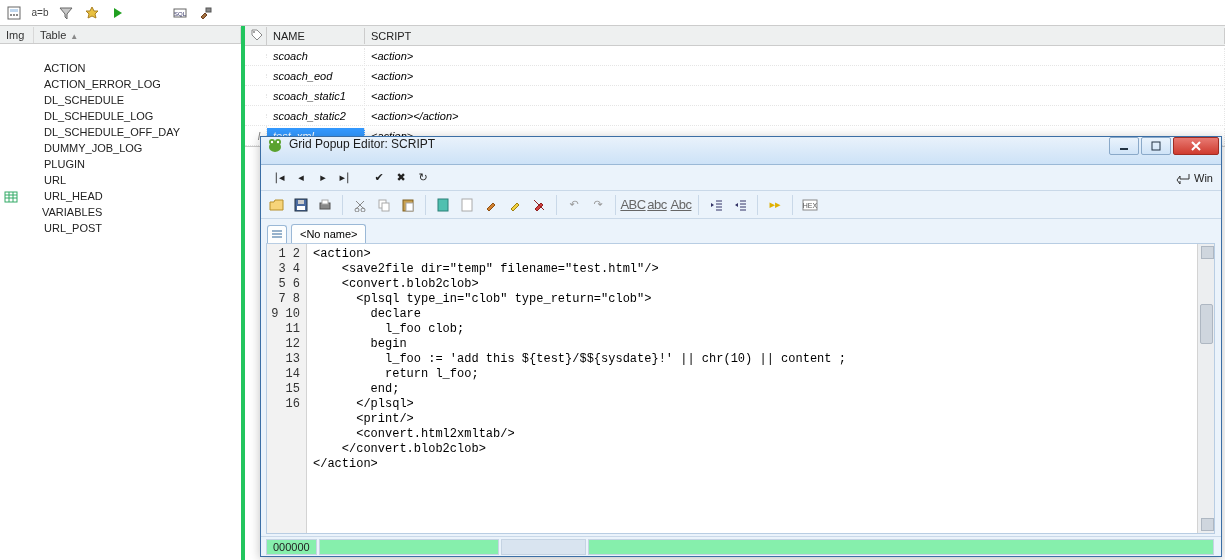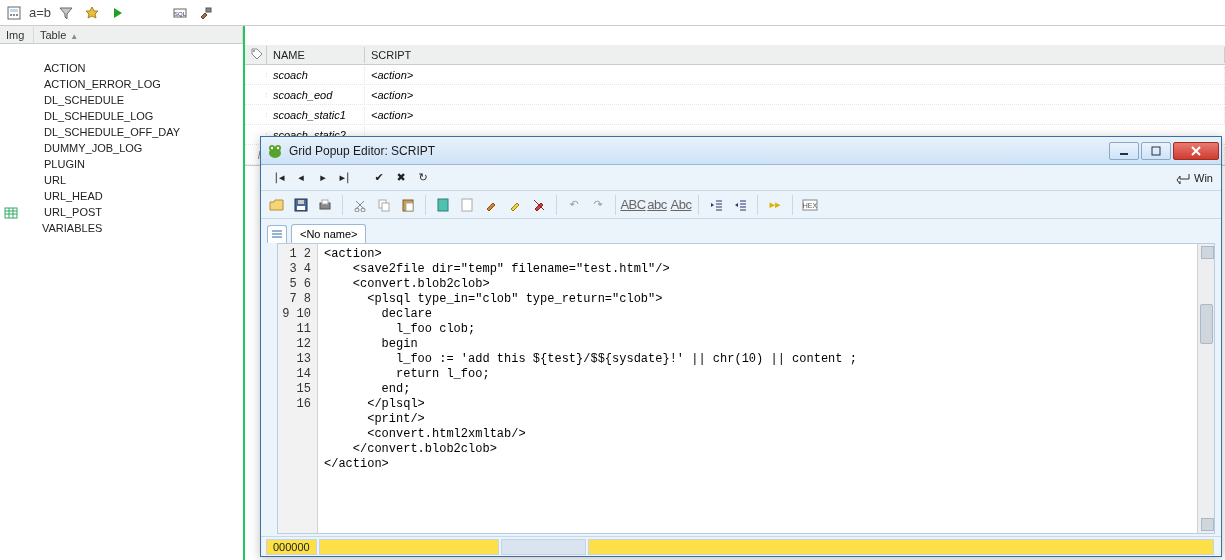--- a/index.html
+++ b/index.html
@@ -26,21 +26,21 @@
     display: flex; align-items: center; justify-content: center;
     cursor: pointer;
   }
   .tb-btn svg { display: block; }
   .main-area {
     display: flex;
     height: 534px;
   }
   .left-panel {
     width: 245px;
-    border-right: 2px solid #22c55e;
+    border-right: 4px solid #22c55e;
     display: flex;
     flex-direction: column;
   }
   .left-header {
     display: flex;
     background: #eef0f0;
     border-bottom: 1px solid #ccc;
     height: 18px;
     align-items: center;
   }
@@ -73,21 +73,20 @@
   }
   .grid {
     border-bottom: 1px solid #ccc;
   }
   .grid-head {
     display: flex;
     background: #eef0f0;
     border-bottom: 1px solid #ccc;
     height: 20px;
     align-items: center;
-    margin-top: 19px;
   }
   .grid-head .gcell {
     border-right: 1px solid #ccc;
     padding: 2px 6px;
     color: #222;
   }
   .gcell.sel { width: 22px; }
   .gcell.name { width: 98px; }
   .gcell.script { flex: 1; }
   .grid-body .grow {
@@ -116,21 +115,21 @@
     background: #ebf3fb;
     border: 1px solid #3b6ea5;
     box-shadow: 0 2px 10px rgba(0,0,0,0.25);
     display: flex;
     flex-direction: column;
   }
   .titlebar {
     height: 28px;
     background: linear-gradient(to bottom, #e9f2fb, #cde2f7);
     display: flex;
-    align-items: center;
+    align-items: flex-start;
     padding: 0 2px 0 6px;
     border-bottom: 1px solid #9ab8d6;
   }
   .titlebar .frog {
     width: 16px; height: 16px; margin-right: 6px;
   }
   .titlebar .title { color: #1a1a1a; flex: 1; font-size: 12px; }
   .winbtns { display: flex; gap: 0; }
   .winbtn {
     width: 30px; height: 18px;
@@ -196,21 +195,21 @@
     display: flex;
     align-items: center;
     gap: 6px;
     font-size: 11px;
   }
   .tab.front { height: 18px; width: 20px; padding: 0; justify-content: center; }
   .editor-wrap {
     flex: 1;
     display: flex;
     border: 1px solid #b8cde3;
-    margin: 0 6px 2px 16px;
+    margin: 0 6px 2px 5px;
     background: #fff;
     position: relative;
   }
   .gutter {
     width: 40px;
     background: #f2f2f2;
     border-right: 1px solid #d3d3d3;
     padding: 3px 6px 0 0;
     text-align: right;
     color: #333;
@@ -248,21 +247,21 @@
     height: 20px;
     display: flex;
     align-items: center;
     padding: 0 5px;
     gap: 0;
     background: #ebf3fb;
     border-top: 1px solid #c9d8e8;
   }
   .status-cell {
     border: 1px solid #c5d3e3;
-    background: #fde047;
+    background: #86efac;
     height: 16px;
     min-width: 50px;
     padding: 0 6px;
     display: flex; align-items: center;
     margin-right: 2px;
     font-size: 11px;
     color: #222;
   }
   .status-cell.wide { min-width: 180px; }
   .abc { font-size: 13px; color:#666; letter-spacing: -0.5px; text-decoration: underline;}
@@ -273,21 +272,21 @@
 <div class="toolbar-main">
   <div class="tb-btn">
       <svg width="14" height="14">
         <rect x="1" y="1" width="12" height="12" fill="#fff" stroke="#666"></rect>
         <rect x="3" y="3" width="8" height="3" fill="#c0d8f0"></rect>
         <circle cx="4" cy="9" r="1" fill="#666"></circle>
         <circle cx="7" cy="9" r="1" fill="#666"></circle>
         <circle cx="10" cy="9" r="1" fill="#666"></circle>
       </svg>
     </div>
-  <div class="tb-btn" style="font-size:13px;color:#444;">a=b</div>
+  <div class="tb-btn" style="font-size:10px;color:#444;">a=b</div>
   <div class="tb-btn">
       <svg width="14" height="14">
         <path d="M1 2 L13 2 L8 8 L8 13 L6 11 L6 8 Z" fill="#c8c8c8" stroke="#666"></path>
       </svg>
     </div>
   <div class="tb-btn">
       <svg width="14" height="14">
         <path d="M7 1 L9 5 L13 5 L10 8 L11 12 L7 10 L3 12 L4 8 L1 5 L5 5 Z" fill="#e8c040" stroke="#aa8020"></path>
       </svg>
     </div>
@@ -339,29 +338,29 @@
         </div>
         <div class="left-row">
           <span class="name">PLUGIN</span>
         </div>
         <div class="left-row">
           <span class="name">URL</span>
         </div>
         <div class="left-row">
           <span class="name">URL_HEAD</span>
         </div>
-        <div class="left-row">
-          <span class="name">URL_POST</span>
-        </div>
         <div class="left-row with-icon">
           <span class="miniicon"><svg width="14" height="12">
               <rect x="1" y="1" width="12" height="10" fill="#fff" stroke="#3a6"></rect>
               <path d="M1 4 L13 4 M1 7 L13 7 M5 1 L5 11 M9 1 L9 11" stroke="#3a6"></path>
             </svg></span>
           <span class="name">VARIABLES</span>
+        </div>
+        <div class="left-row">
+          <span class="name">URL_POST</span>
         </div>
       </div>
   </div>
 
   <div class="right-panel">
     <div class="grid">
       <div class="grid-head">
         <div class="gcell sel">
           <svg width="12" height="12">
               <path d="M1 1 L6 1 L11 6 L6 11 L1 6 Z" fill="#fff" stroke="#888"></path>
@@ -383,20 +382,21 @@
             <div class="gcell script">&lt;action&gt;</div>
           </div>
           <div class="grow">
             <div class="gcell sel"></div>
             <div class="gcell name">scoach_static1</div>
             <div class="gcell script">&lt;action&gt;</div>
           </div>
           <div class="grow">
             <div class="gcell sel"></div>
             <div class="gcell name">scoach_static2</div>
+            <div class="gcell script">&lt;action&gt;&lt;/action&gt;</div>
           </div>
           <div class="grow selected">
             <div class="gcell sel">
               <span class="cursor-mark">I</span>
             </div>
             <div class="gcell name">test_xml</div>
             <div class="gcell script">&lt;action&gt;</div>
           </div>
         </div>
     </div>

